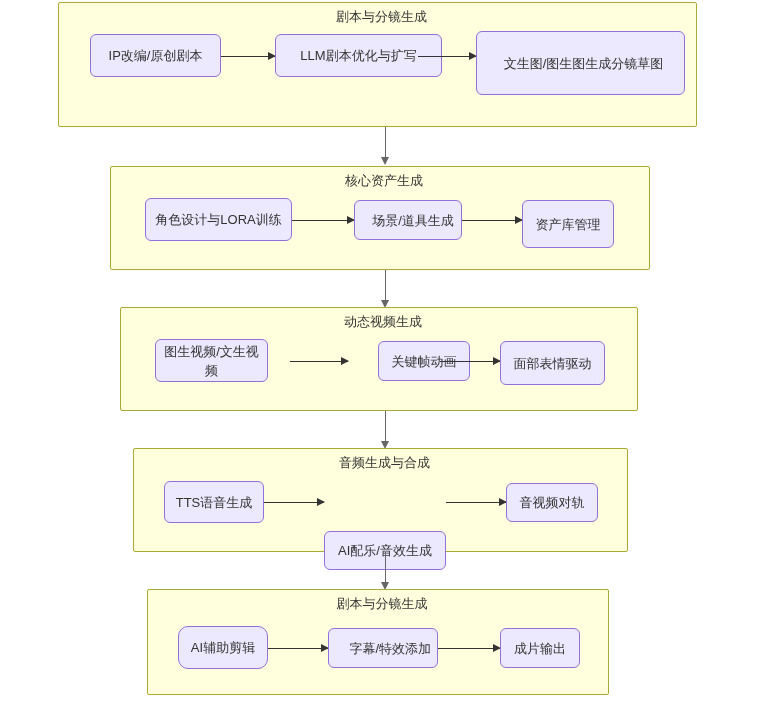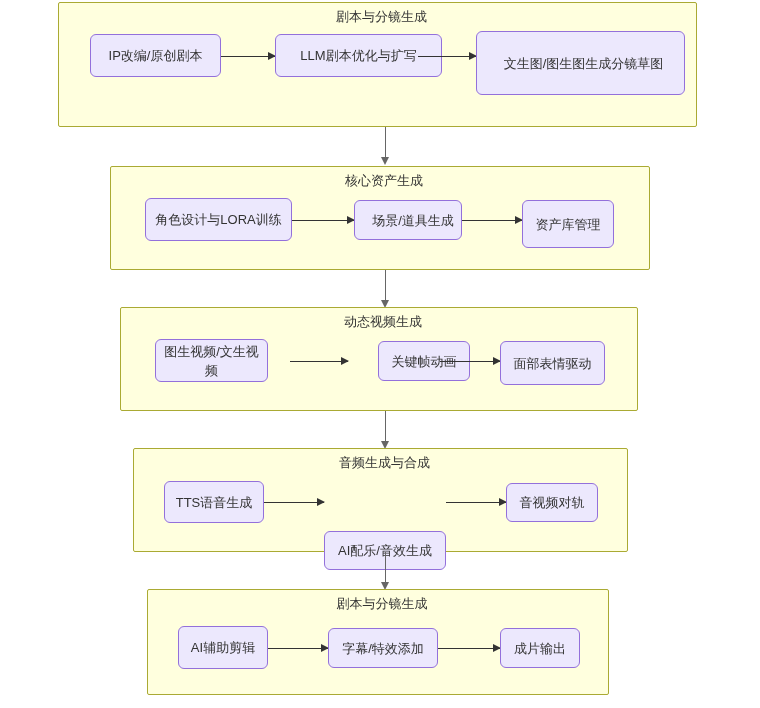--- a/index.html
+++ b/index.html
@@ -178,26 +178,26 @@
   <div class="node" style="left:506px; top:483px; width:92px; height:39px;">
     <span class="node-label">音视频对轨</span>
   </div>
 
   <div class="arrow-v" style="left:385px; top:552px; height:30px;"></div>
 
   <div class="subgraph" style="left:147px; top:589px; width:462px; height:106px;">
     <div class="subgraph-title">剧本与分镜生成</div>
   </div>
 
-  <div class="node" style="left:178px; top:626px; width:90px; height:43px;">
+  <div class="node" style="left:178px; top:626px; width:90px; height:43px;border-radius:10px;">
     <span class="node-label">AI辅助剪辑</span>
   </div>
   <div class="arrow-h" style="left:268px; top:648px; width:60px;"></div>
 
-  <div class="node" style="left:328px; top:628px; width:110px; height:40px;">
+  <div class="node" style="left:328px; top:628px; width:110px; height:40px;justify-content:flex-end;">
     <span class="node-label">字幕/特效添加</span>
   </div>
   <div class="arrow-h" style="left:438px; top:648px; width:62px;"></div>
 
   <div class="node" style="left:500px; top:628px; width:80px; height:40px;">
     <span class="node-label">成片输出</span>
   </div>
 
 </div>
 

